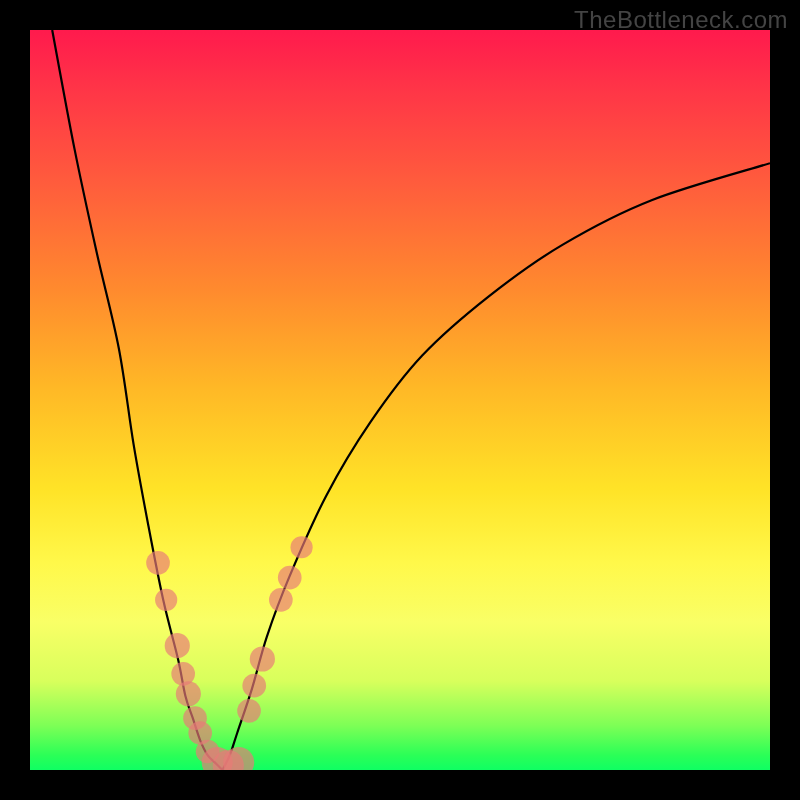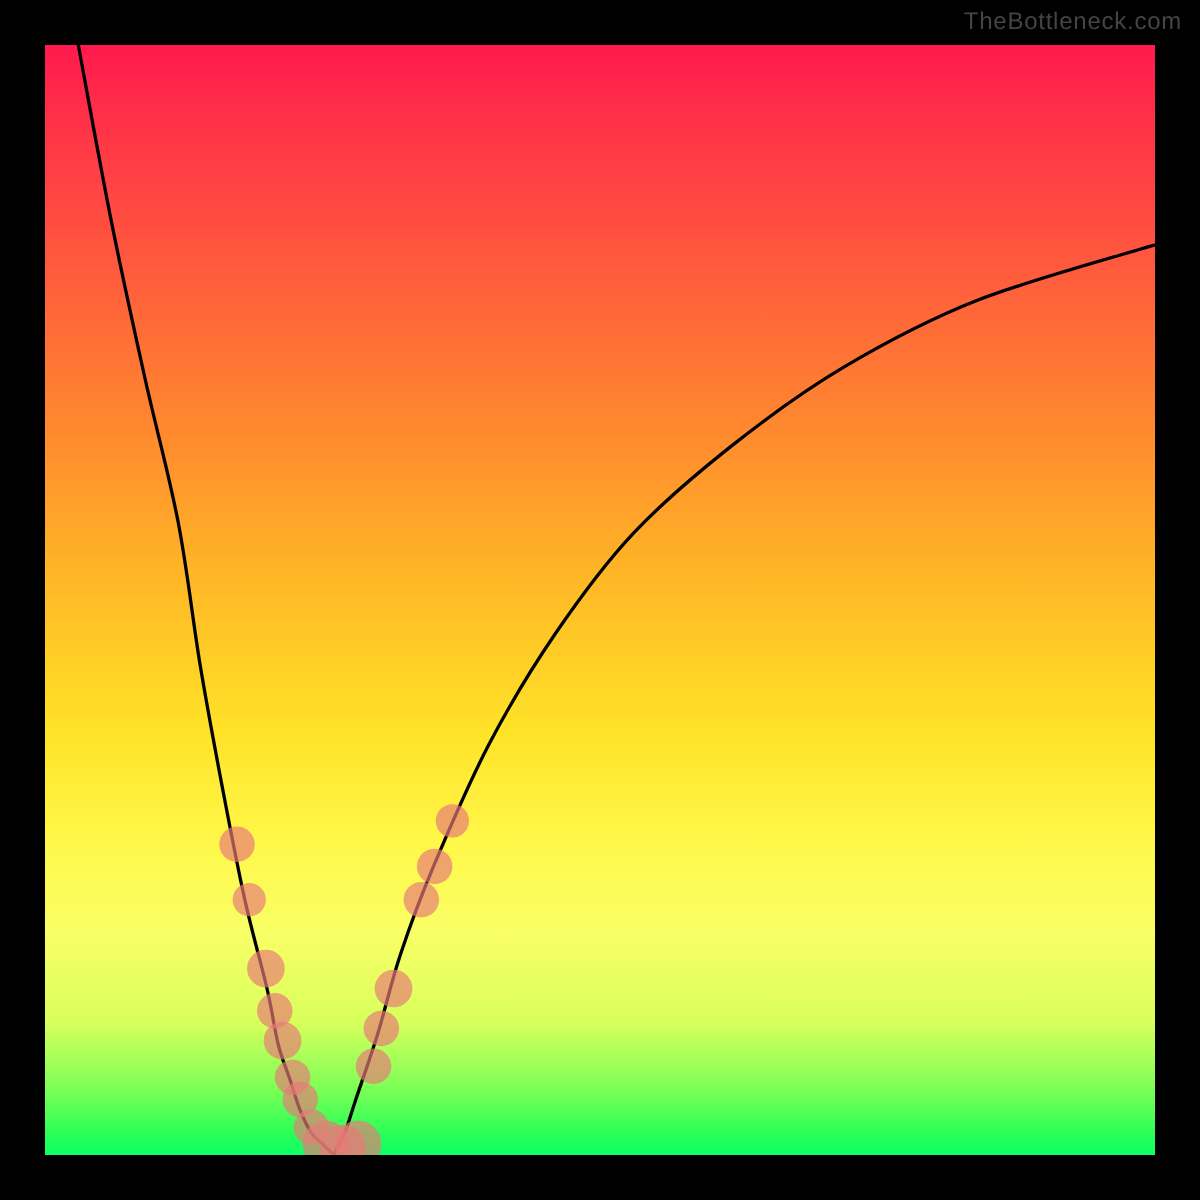--- a/index.html
+++ b/index.html
@@ -39,21 +39,21 @@
       #7dff56 94%,
       #2bff57 98%,
       #0fff63 100%
     );
   }
   .watermark {
     position: absolute;
     top: 6px;
     right: 12px;
     color: #444;
-    font-size: 16px;
+    font-size: 24px;
     letter-spacing: 0.5px;
     font-weight: 400;
   }
   svg.curves {
     position: absolute;
     left: 0; top: 0;
     width: 740px;
     height: 740px;
   }
   .curve {

